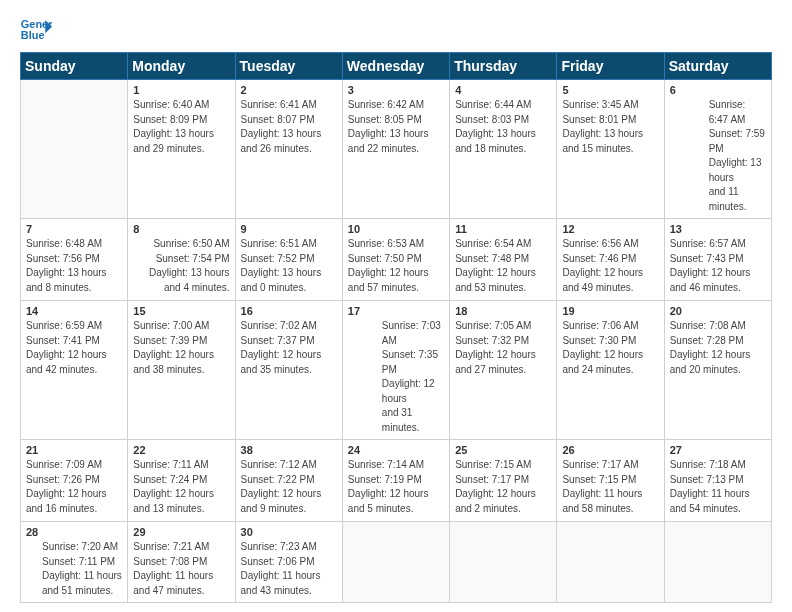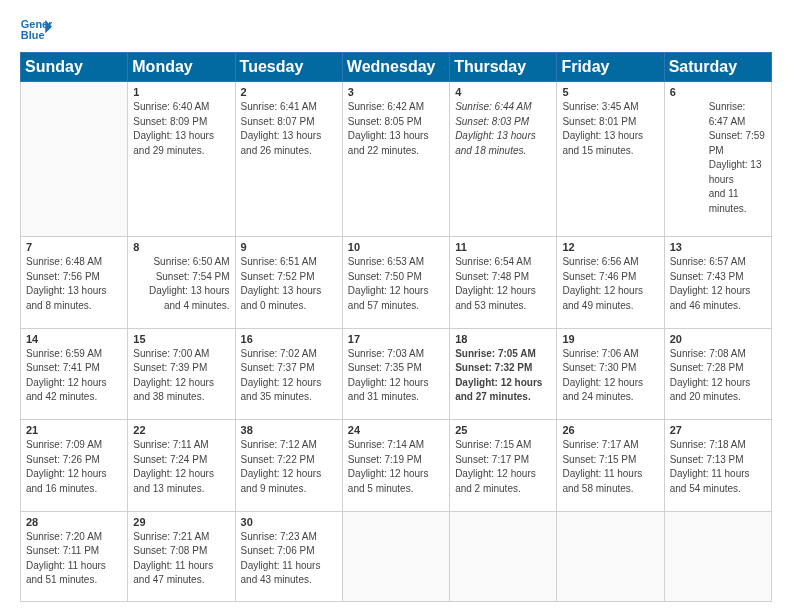--- a/index.html
+++ b/index.html
@@ -47,23 +47,23 @@
       margin-top: 2px;
     }
     .calendar {
       flex: 1;
       border: 1px solid #ccc;
       border-collapse: collapse;
       width: 100%;
       table-layout: fixed;
     }
     .calendar th {
-      background: #0369a1;
+      background: #0c4a6e;
       color: #fff;
-      font-size: 16px;
+      font-size: 14px;
       font-weight: bold;
       padding: 5px 4px;
       text-align: left;
       border: 1px solid #2e75b6;
     }
     .calendar td {
       border: 1px solid #d0d0d0;
       vertical-align: top;
       padding: 4px 5px;
       font-size: 9.5px;
@@ -137,21 +137,21 @@
           </td>
           <td>
             <div class="day-num">3</div>
             <div class="day-info" style="white-space: pre-line;">Sunrise: 6:42 AM
 Sunset: 8:05 PM
 Daylight: 13 hours
 and 22 minutes.</div>
           </td>
           <td>
             <div class="day-num">4</div>
-            <div class="day-info" style="white-space: pre-line; font-style: italic;">Sunrise: 6:44 AM
+            <div class="day-info" style="white-space: pre-line;">Sunrise: 6:44 AM
 Sunset: 8:03 PM
 Daylight: 13 hours
 and 18 minutes.</div>
           </td>
           <td>
             <div class="day-num">5</div>
             <div class="day-info" style="white-space: pre-line;">Sunrise: 3:45 AM
 Sunset: 8:01 PM
 Daylight: 13 hours
 and 15 minutes.</div>
@@ -232,28 +232,28 @@
           </td>
           <td>
             <div class="day-num">16</div>
             <div class="day-info" style="white-space: pre-line;">Sunrise: 7:02 AM
 Sunset: 7:37 PM
 Daylight: 12 hours
 and 35 minutes.</div>
           </td>
           <td>
             <div class="day-num">17</div>
-            <div class="day-info" style="white-space: pre-line;">Sunrise: 7:03 AM
+            <div class="day-info" style="white-space: pre-line; margin-left: 34px;">Sunrise: 7:03 AM
 Sunset: 7:35 PM
 Daylight: 12 hours
 and 31 minutes.</div>
           </td>
           <td>
             <div class="day-num">18</div>
-            <div class="day-info" style="white-space: pre-line; font-weight: bold;">Sunrise: 7:05 AM
+            <div class="day-info" style="white-space: pre-line;">Sunrise: 7:05 AM
 Sunset: 7:32 PM
 Daylight: 12 hours
 and 27 minutes.</div>
           </td>
           <td>
             <div class="day-num">19</div>
             <div class="day-info" style="white-space: pre-line;">Sunrise: 7:06 AM
 Sunset: 7:30 PM
 Daylight: 12 hours
 and 24 minutes.</div>
@@ -313,21 +313,21 @@
             <div class="day-num">27</div>
             <div class="day-info" style="white-space: pre-line;">Sunrise: 7:18 AM
 Sunset: 7:13 PM
 Daylight: 11 hours
 and 54 minutes.</div>
           </td>
         </tr>
         <tr class="last-row">
           <td>
             <div class="day-num">28</div>
-            <div class="day-info" style="white-space: pre-line;">Sunrise: 7:20 AM
+            <div class="day-info" style="white-space: pre-line; margin-left: 16px;">Sunrise: 7:20 AM
 Sunset: 7:11 PM
 Daylight: 11 hours
 and 51 minutes.</div>
           </td>
           <td>
             <div class="day-num">29</div>
             <div class="day-info" style="white-space: pre-line;">Sunrise: 7:21 AM
 Sunset: 7:08 PM
 Daylight: 11 hours
 and 47 minutes.</div>

